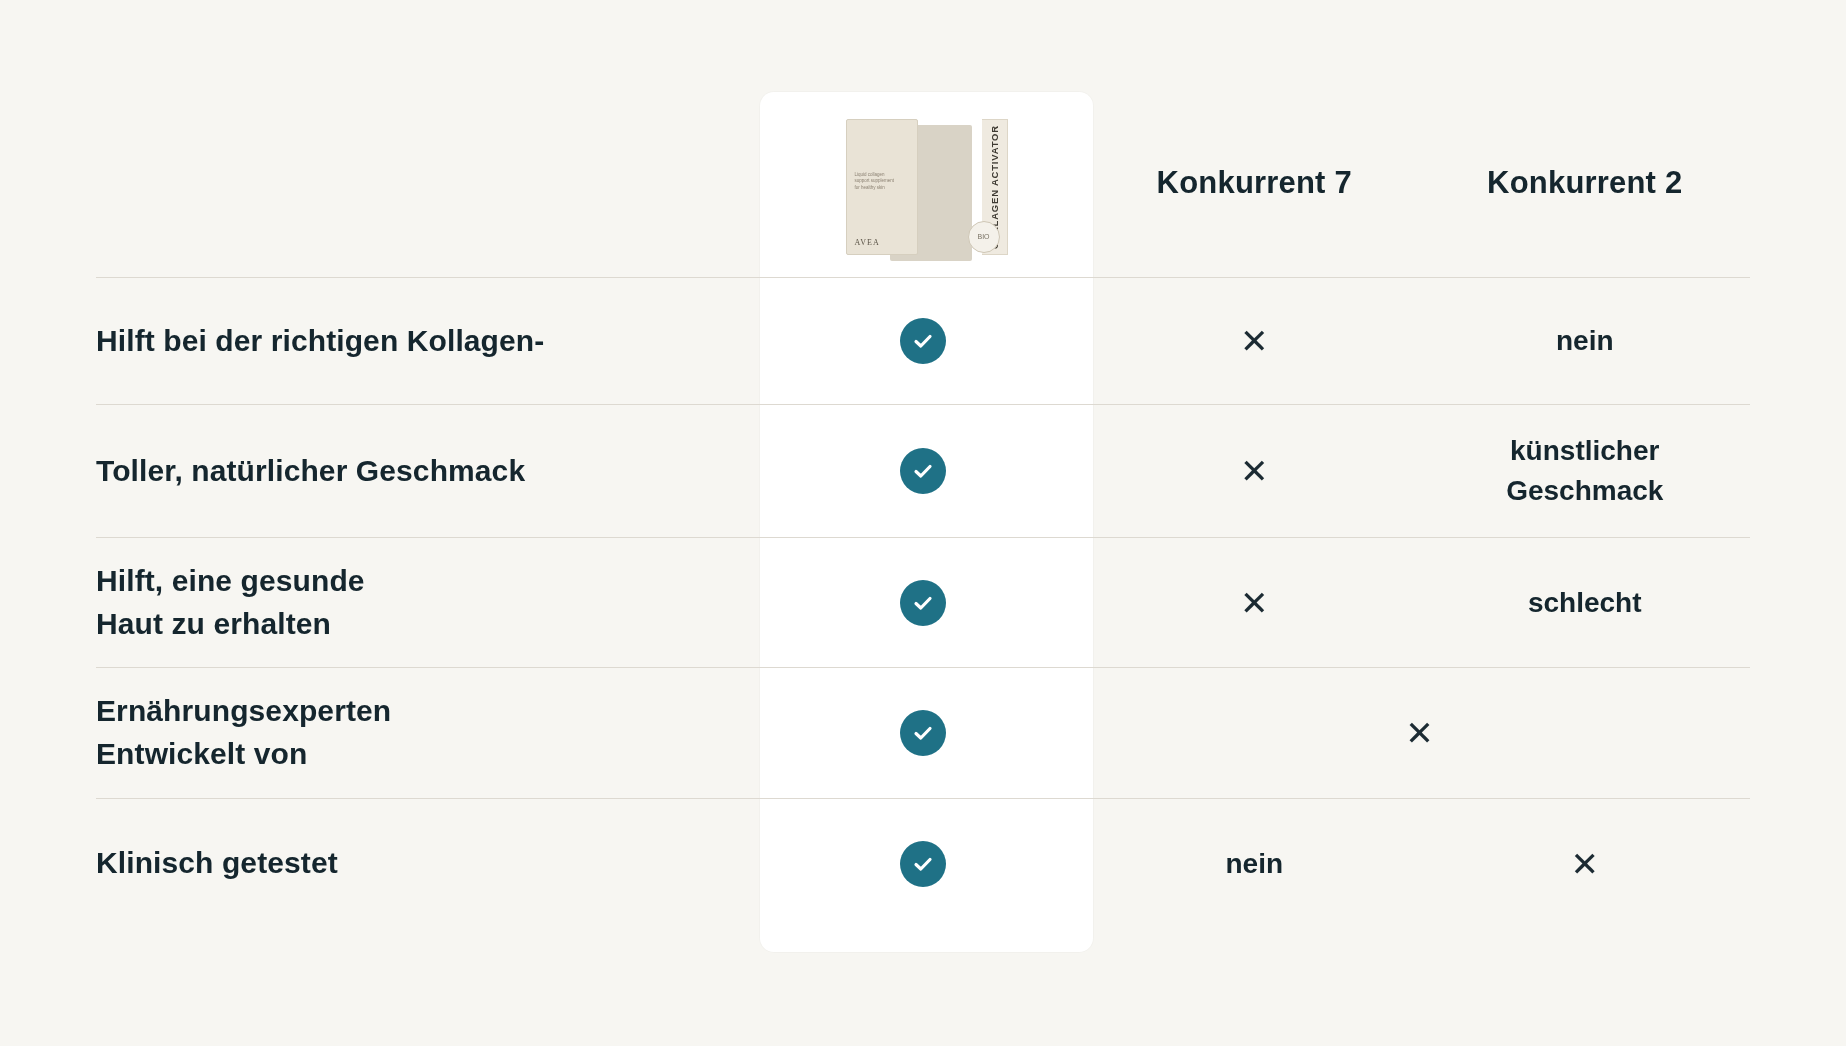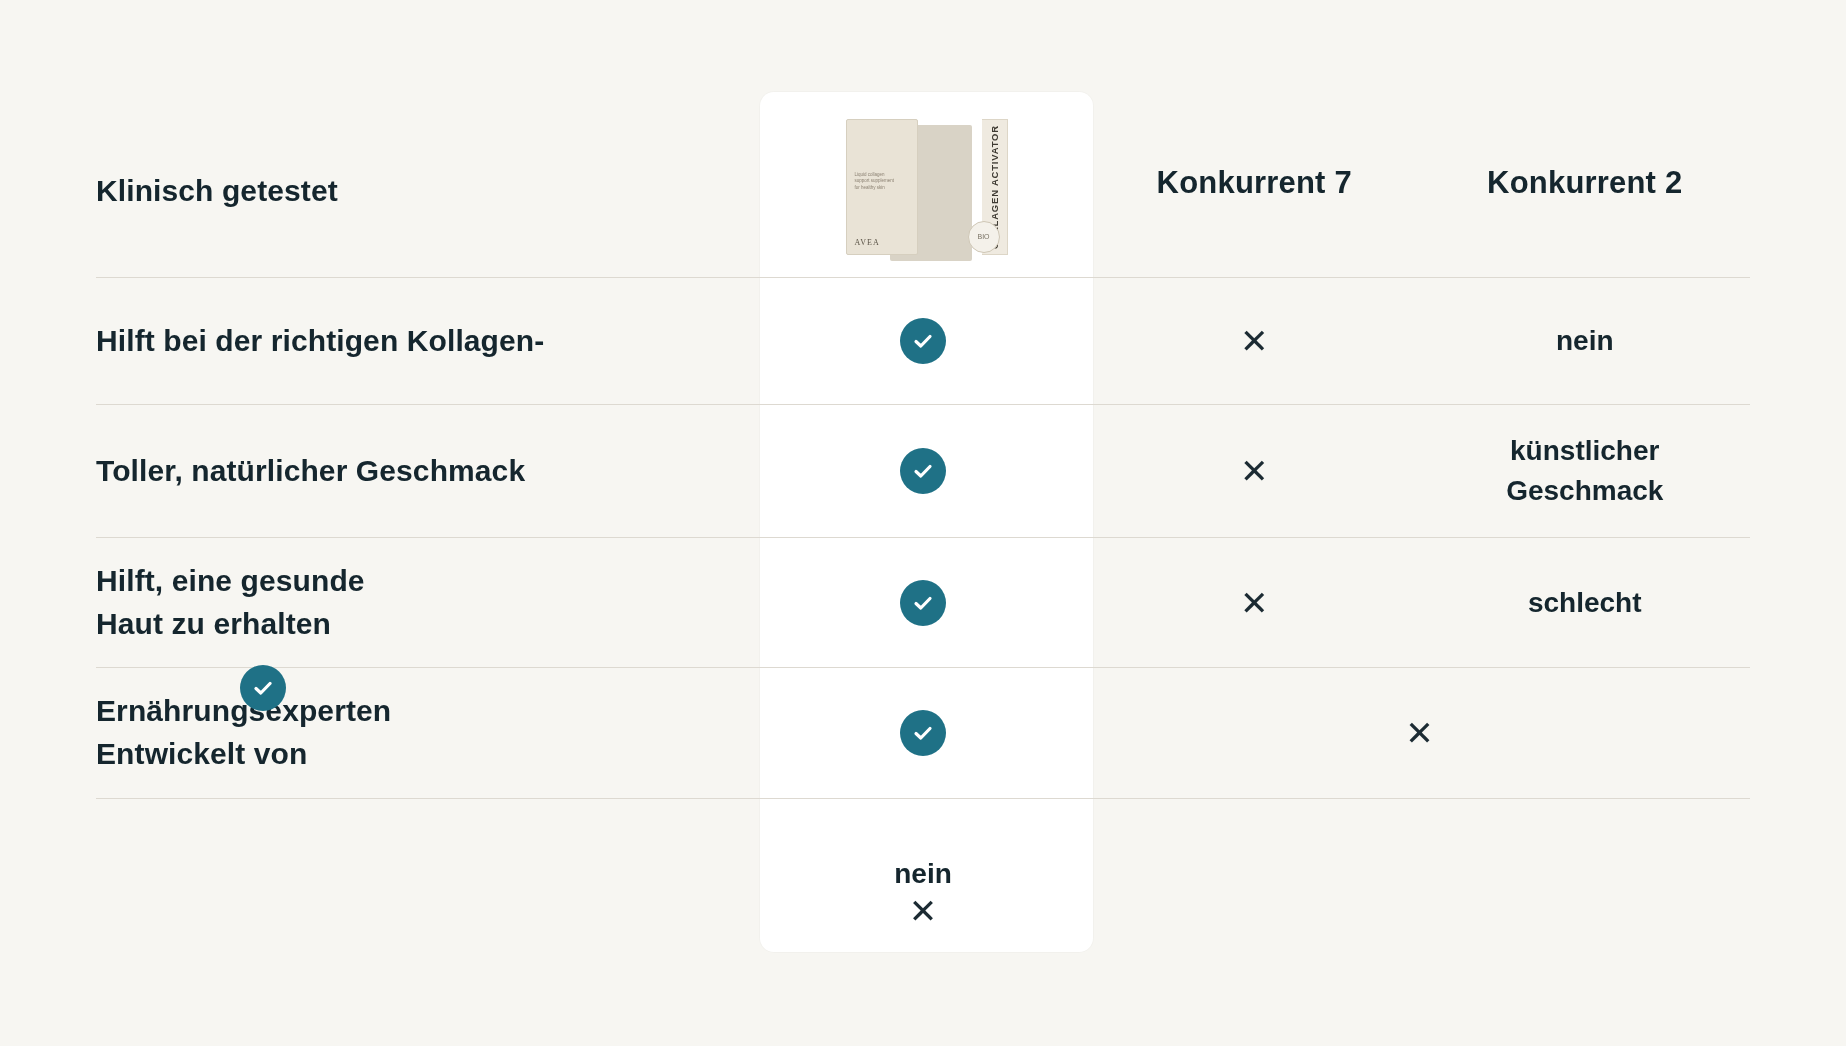--- a/index.html
+++ b/index.html
@@ -55,21 +55,20 @@
     margin-top: 88px;
     border-bottom: 1px solid #ddd9d1;
   }
 
   .row.data-row {
     border-bottom: 1px solid #ddd9d1;
     justify-content: flex-end;
   }
   .row.data-row.last {
     border-bottom: none;
-    flex-direction: column;
   }
 
   .cell-feature {
     width: 660px;
     flex: 0 0 660px;
     display: flex;
     align-items: center;
     padding-right: 22px;
     box-sizing: border-box;
   }

